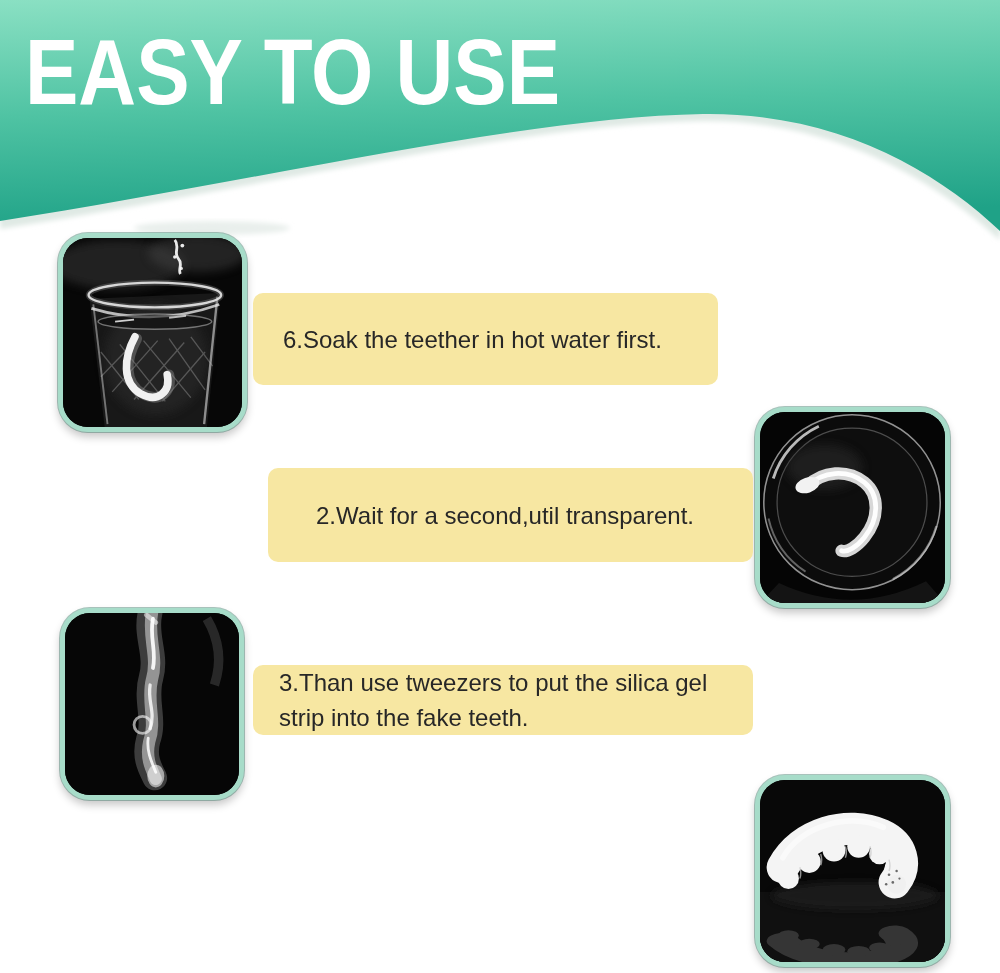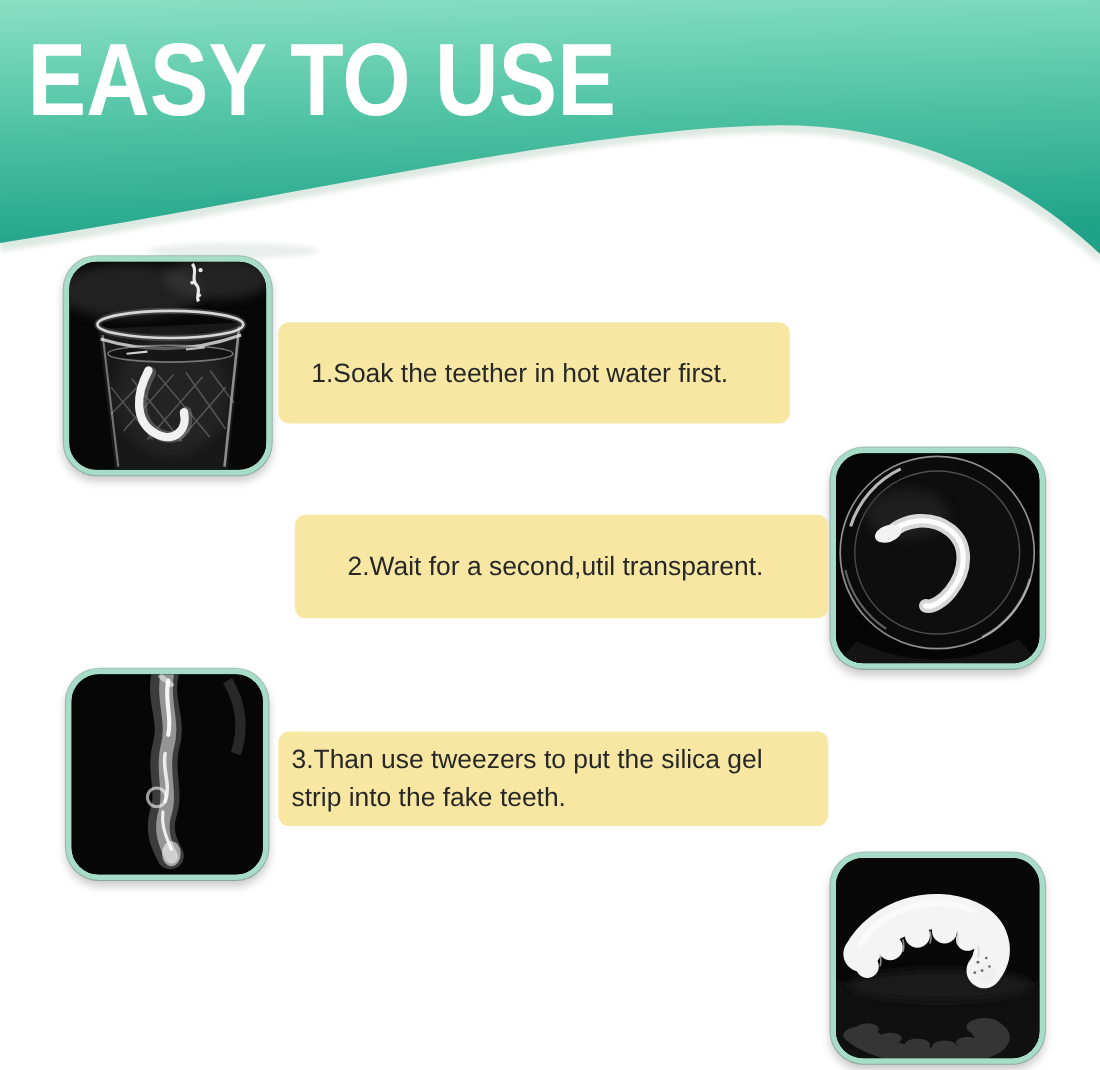--- a/index.html
+++ b/index.html
@@ -40,21 +40,21 @@
     background:var(--note-bg,#f7e7a2);
     border-radius:10px;
     display:flex;align-items:center;
     font-size:24px;line-height:35px;
     color:var(--ink,#272727);
     white-space:pre;
     box-sizing:border-box;
   }
   .note1{left:253px;top:293px;width:465px;height:92px;padding-left:30px;}
   .note2{left:268px;top:468px;width:485px;height:94px;padding-left:48px;}
-  .note3{left:253px;top:665px;width:500px;height:86px;padding-left:12px;}
+  .note3{left:253px;top:665px;width:500px;height:70px;padding-left:26px;}
   .note4{left:275px;top:832px;width:478px;height:97px;padding-left:48px;}
 </style>
 </head>
 <body>
 
 <div class="page">
 
   <div class="header">
     <svg viewBox="0 0 1000 270" preserveAspectRatio="none">
       <defs>
@@ -116,21 +116,21 @@
       <path d="M76,104 C64,126 62,152 82,164 C100,174 114,162 110,144" fill="none" stroke="#fafafa" stroke-width="8" stroke-linecap="round" opacity="0.95"></path>
 
       <path d="M118,2 C124,9 116,16 122,22 C127,27 121,33 124,38" stroke="#ffffff" stroke-width="3" fill="none" opacity="0.9"></path>
       <circle cx="126" cy="8" r="2" fill="#ffffff" opacity="0.9"></circle>
       <circle cx="118" cy="20" r="1.8" fill="#ffffff" opacity="0.9"></circle>
       <circle cx="125" cy="32" r="1.6" fill="#ffffff" opacity="0.85"></circle>
     </svg>
   </figure>
 
   <div class="note note1">
-    <span>1.Soak the teether in hot water first.</span>
+    <span>6.Soak the teether in hot water first.</span>
   </div>
 
   <figure class="photo photo2" aria-label="top-view-of-glass-with-transparent-strip">
     <svg viewBox="0 0 195 201" preserveAspectRatio="none">
       <defs>
         <filter id="b2" x="-40%" y="-40%" width="180%" height="180%">
             <feGaussianBlur stdDeviation="5"></feGaussianBlur>
           </filter>
       </defs>
       <rect width="195" height="201" fill="#050505"></rect>

